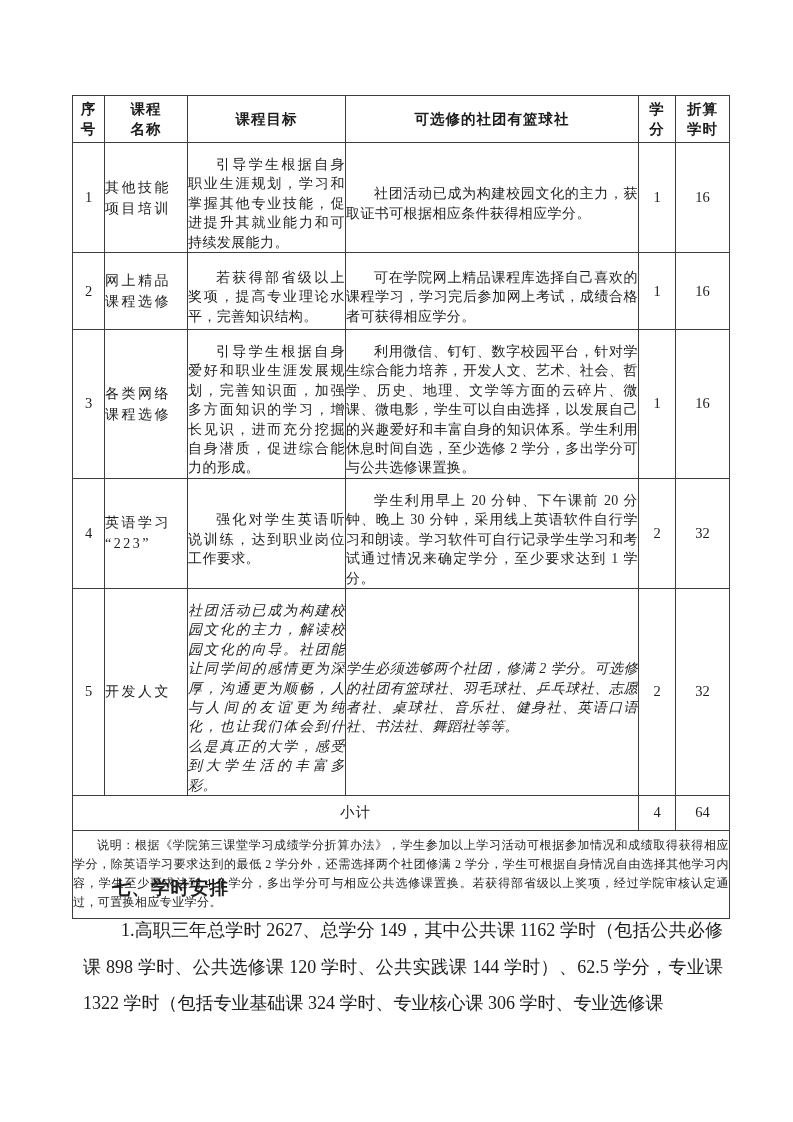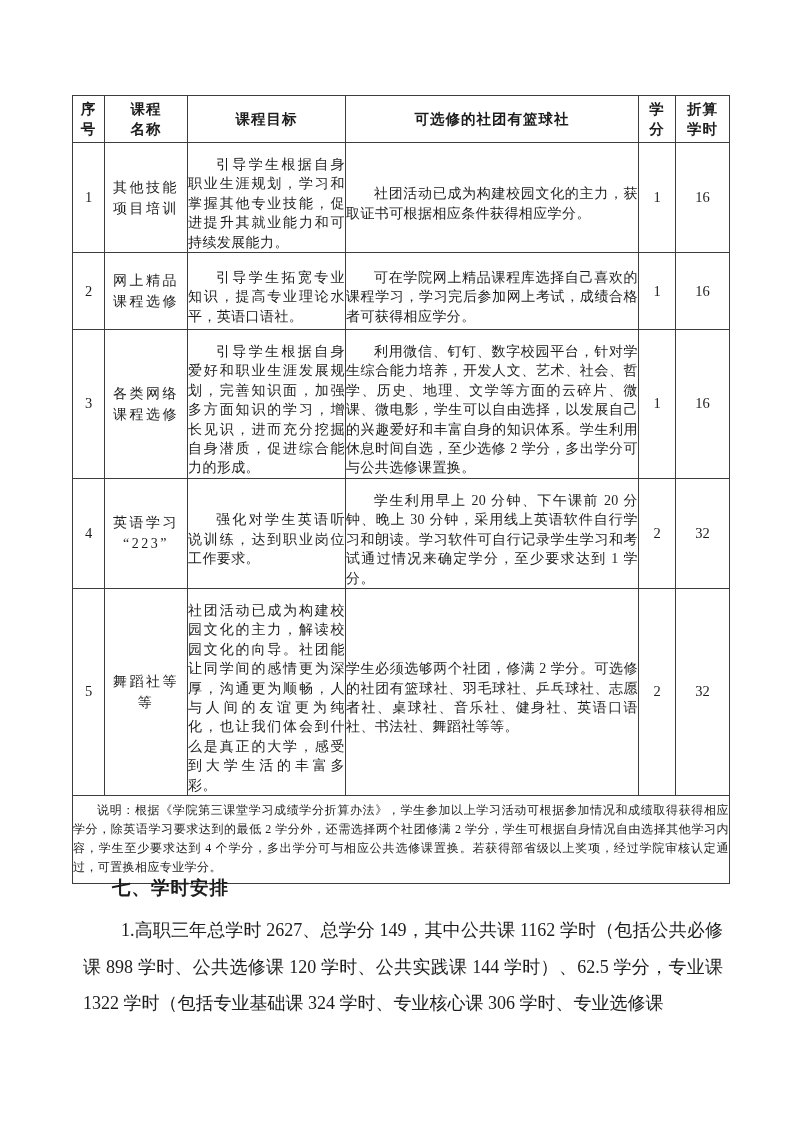--- a/index.html
+++ b/index.html
@@ -49,38 +49,38 @@
   tr.h-r4 { height: 88px; }
   tr.h-r5 { height: 173px; }
   tr.h-sub { height: 35px; }
   tr.h-note { height: 88px; }
 
   .num-cell {
     text-align: center;
     font-size: 14.5px;
   }
   .name-cell {
-    text-align: center;
+    text-align: left;
     font-size: 14px;
     line-height: 21px;
     white-space: pre-line;
     letter-spacing: 2.5px;
     padding: 0 2px;
   }
   .text-cell { padding: 0 5px; }
   .text-cell .para {
     font-size: 14px;
     line-height: 19.4px;
     text-align: justify;
     text-indent: 2em;
     word-break: break-all;
     letter-spacing: 0.4px;
     margin-top: 12px;
   }
-  .text-cell .para.flush { text-indent: 0; }
+  .text-cell .para.flush { text-indent: 0; font-style: italic; }
 
   .subtotal-label {
     text-align: center;
     font-size: 14.5px;
     letter-spacing: 1px;
   }
   .note-cell { padding: 3px 7px; }
   .note-cell .para {
     font-size: 12px;
     line-height: 19px;
@@ -152,21 +152,21 @@
             <div class="para">社团活动已成为构建校园文化的主力，获取证书可根据相应条件获得相应学分。</div>
           </td>
         <td class="num-cell">1</td>
         <td class="num-cell">16</td>
       </tr>
       <tr class="h-r2">
         <td class="num-cell">2</td>
         <td class="name-cell">网上精品
 课程选修</td>
         <td class="text-cell">
-            <div class="para">引导学生拓宽专业知识，提高专业理论水平，英语口语社。</div>
+            <div class="para">若获得部省级以上奖项，提高专业理论水平，完善知识结构。</div>
           </td>
         <td class="text-cell">
             <div class="para">可在学院网上精品课程库选择自己喜欢的课程学习，学习完后参加网上考试，成绩合格者可获得相应学分。</div>
           </td>
         <td class="num-cell">1</td>
         <td class="num-cell">16</td>
       </tr>
       <tr class="h-r3">
         <td class="num-cell">3</td>
         <td class="name-cell">各类网络
@@ -188,29 +188,34 @@
             <div class="para">强化对学生英语听说训练，达到职业岗位工作要求。</div>
           </td>
         <td class="text-cell">
             <div class="para">学生利用早上 20 分钟、下午课前 20 分钟、晚上 30 分钟，采用线上英语软件自行学习和朗读。学习软件可自行记录学生学习和考试通过情况来确定学分，至少要求达到 1 学分。</div>
           </td>
         <td class="num-cell">2</td>
         <td class="num-cell">32</td>
       </tr>
       <tr class="h-r5">
         <td class="num-cell">5</td>
-        <td class="name-cell">舞蹈社等等</td>
+        <td class="name-cell">开发人文</td>
         <td class="text-cell">
             <div class="para flush">社团活动已成为构建校园文化的主力，解读校园文化的向导。社团能让同学间的感情更为深厚，沟通更为顺畅，人与人间的友谊更为纯化，也让我们体会到什么是真正的大学，感受到大学生活的丰富多彩。</div>
           </td>
         <td class="text-cell">
             <div class="para flush">学生必须选够两个社团，修满 2 学分。可选修的社团有篮球社、羽毛球社、乒乓球社、志愿者社、桌球社、音乐社、健身社、英语口语社、书法社、舞蹈社等等。</div>
           </td>
         <td class="num-cell">2</td>
         <td class="num-cell">32</td>
+      </tr>
+      <tr class="h-sub">
+        <td class="subtotal-label" colspan="4">小计</td>
+        <td class="num-cell">4</td>
+        <td class="num-cell">64</td>
       </tr>
       <tr class="h-note">
         <td class="note-cell" colspan="6">
           <div class="para">说明：根据《学院第三课堂学习成绩学分折算办法》，学生参加以上学习活动可根据参加情况和成绩取得获得相应学分，除英语学习要求达到的最低 2 学分外，还需选择两个社团修满 2 学分，学生可根据自身情况自由选择其他学习内容，学生至少要求达到 4 个学分，多出学分可与相应公共选修课置换。若获得部省级以上奖项，经过学院审核认定通过，可置换相应专业学分。</div>
         </td>
       </tr>
     </tbody>
   </table>
 
   <div class="section">

